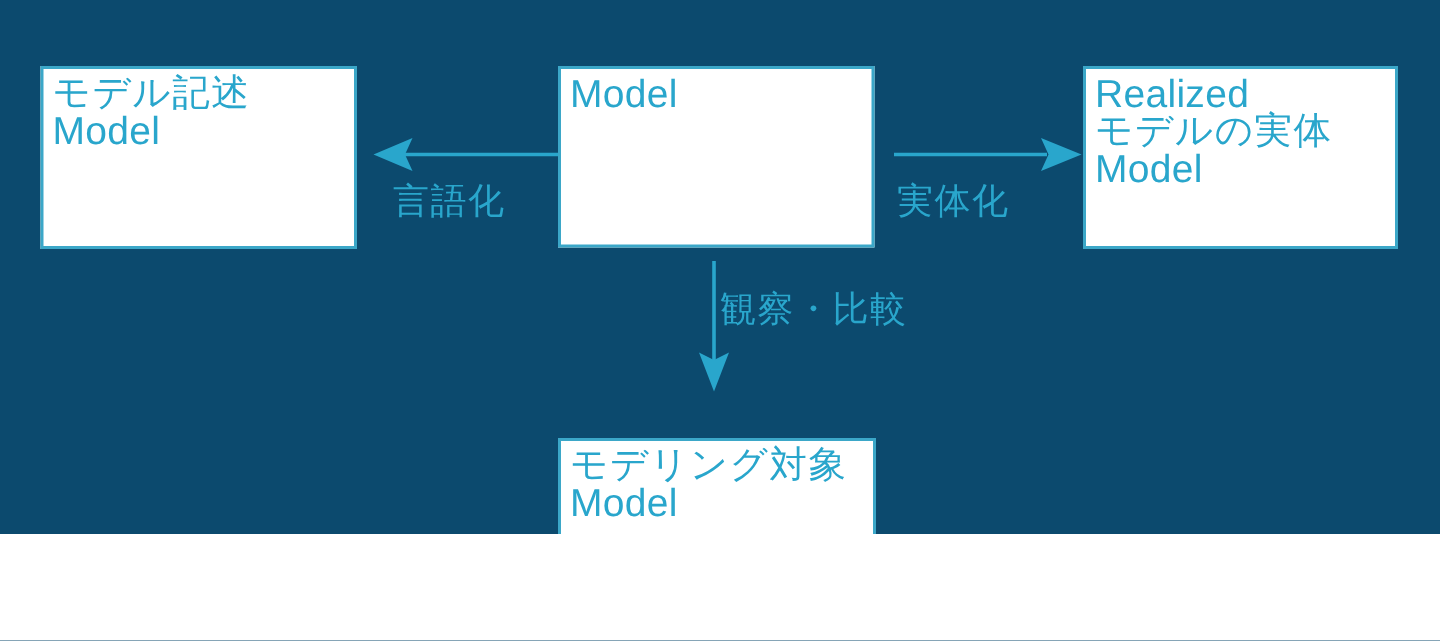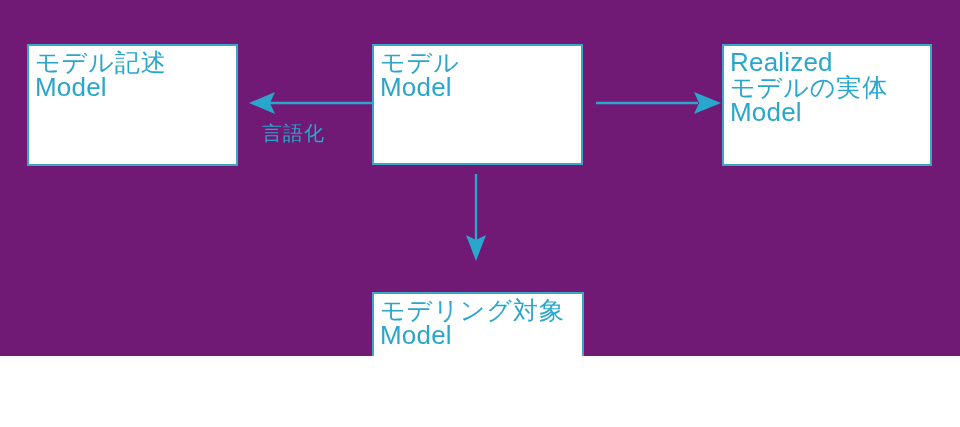--- a/index.html
+++ b/index.html
@@ -8,21 +8,21 @@
     padding: 0;
     background: #ffffff;
   }
   body {
     font-family: "Liberation Sans", "DejaVu Sans", sans-serif;
   }
   #canvas {
     position: relative;
     width: 960px;
     height: 356px;
-    background: #701a75;
+    background: #0c4a6e;
     overflow: hidden;
     text-decoration: underline;
   }
 
   
   .node {
     position: absolute;
     box-sizing: border-box;
     border: 2px solid #3ba7c8;
     background: #ffffff;
@@ -55,41 +55,40 @@
   .arrow svg { display: block; overflow: visible; }
 
   #arrow-verbalize   { left: 248px; top: 88px;  width: 126px; height: 32px; }
   #arrow-realize     { left: 594px; top: 88px;  width: 128px; height: 32px; }
   #arrow-observe     { left: 462px; top: 172px; width: 30px;  height: 90px; }
 
   
   .edge-label {
     position: absolute;
     color: #29a6cc;
-    font-size: 20px;
+    font-size: 24px;
     line-height: 1;
     white-space: nowrap;
     letter-spacing: 1px;
   }
   #label-verbalize { left: 262px; top: 123px; }
   #label-realize   { left: 598px; top: 123px; }
   #label-observe   { left: 480px; top: 195px; }
 </style>
 </head>
 <body>
 
 <div id="canvas">
 
   <div class="node" id="node-model-description">
     <span class="line jp">モデル記述</span>
     <span class="line en">Model</span>
   </div>
 
   <div class="node" id="node-model">
-    <span class="line jp">モデル</span>
     <span class="line en">Model</span>
   </div>
 
   <div class="node" id="node-realized-model">
     <span class="line en">Realized</span>
     <span class="line jp">モデルの実体</span>
     <span class="line en">Model</span>
   </div>
 
   <div class="node" id="node-model-target">
@@ -104,21 +103,23 @@
     </svg>
   </div>
   <div class="edge-label" id="label-verbalize">言語化</div>
 
   <div class="arrow" id="arrow-realize">
     <svg width="128" height="32" viewBox="0 0 128 32" aria-hidden="true">
       <line x1="2" y1="15" x2="104" y2="15" stroke="#29a6cc" stroke-width="2.4" stroke-linecap="butt"></line>
       <path d="M 127 15 L 100 4 L 105 15 L 100 26 Z" fill="#29a6cc"></path>
     </svg>
   </div>
+  <div class="edge-label" id="label-realize">実体化</div>
 
   <div class="arrow" id="arrow-observe">
     <svg width="30" height="90" viewBox="0 0 30 90" aria-hidden="true">
       <line x1="14" y1="2" x2="14" y2="68" stroke="#29a6cc" stroke-width="2.4" stroke-linecap="butt"></line>
       <path d="M 14 89 L 4 63 L 14 68 L 24 63 Z" fill="#29a6cc"></path>
     </svg>
   </div>
+  <div class="edge-label" id="label-observe">観察・比較</div>
 
 </div>
 
 </body></html>

